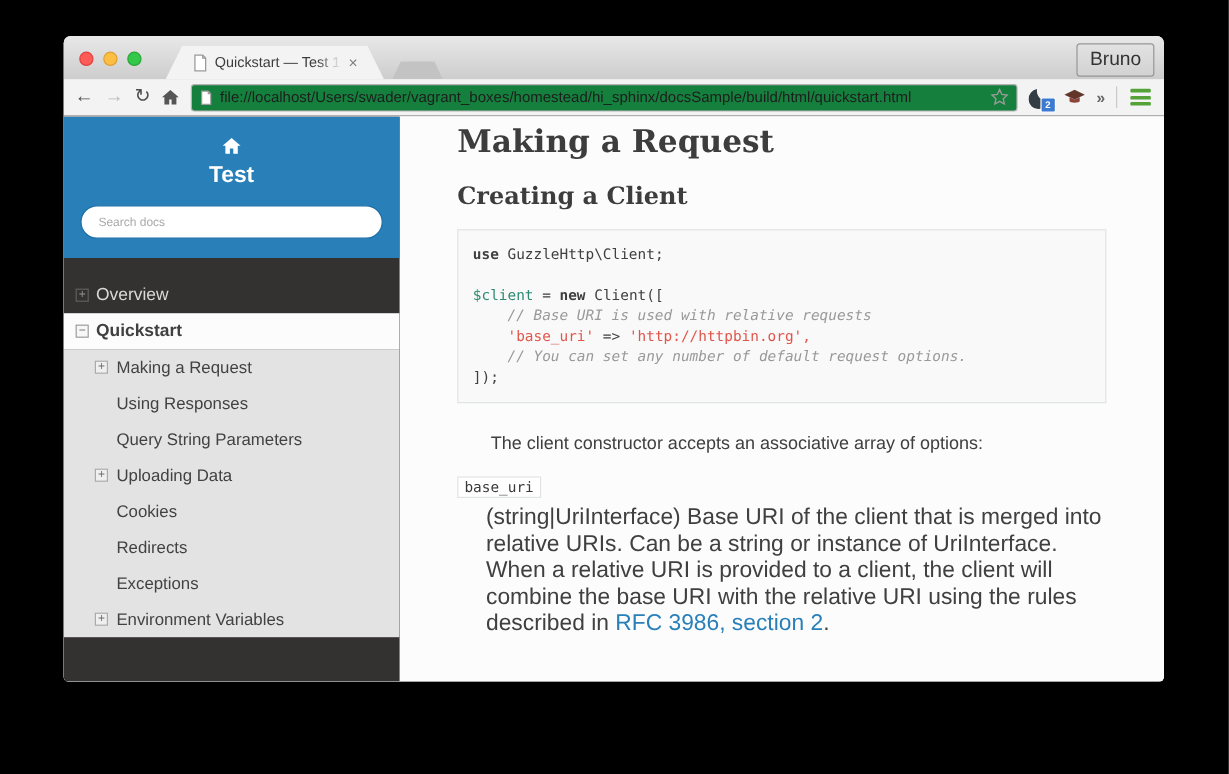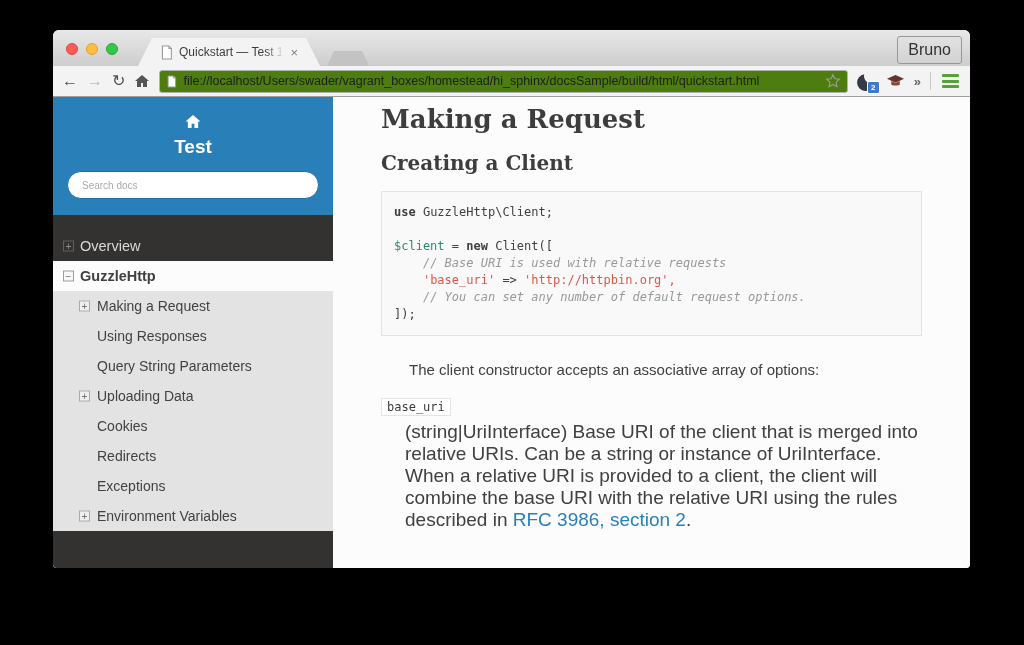--- a/index.html
+++ b/index.html
@@ -31,21 +31,21 @@
        clip-path:polygon(7px 0,calc(100% - 7px) 0,100% 100%,0 100%);}
   .profile-btn{position:absolute;top:6px;right:8px;padding:4px 10px;font-size:16px;color:#333;
        background:linear-gradient(#e2e2e2,#d2d2d2);border:1px solid #979797;border-radius:3px;}
 
   
   .toolbar{flex:0 0 30px;height:30px;background:#f3f3f3;border-bottom:1px solid #9f9f9f;
        display:flex;align-items:center;padding:0 9px;gap:9px;}
   .navglyph{font-size:16px;color:#4e4e4e;line-height:1;}
   .navglyph.disabled{color:#b9b9b9;}
   .toolbar svg{display:block;}
-  .omnibox{flex:1;height:21px;background:#4d7c0f;border:1px solid #b3b3b3;border-radius:3px;
+  .omnibox{flex:1;height:21px;background:#15803d;border:1px solid #b3b3b3;border-radius:3px;
        display:flex;align-items:center;padding:0 6px;gap:6px;min-width:0;}
   .url{flex:1;font-size:12.5px;color:#1d1d1d;white-space:nowrap;overflow:hidden;}
   .moon-wrap{position:relative;width:20px;height:20px;}
   .badge{position:absolute;right:-3px;bottom:-3px;width:11px;height:11px;background:#3b7ad0;
        color:#fff;font-size:8px;font-weight:bold;text-align:center;line-height:11px;
        border-radius:2px;border:1px solid #fff;}
   .overflow-glyph{font-size:13px;font-weight:bold;color:#666;}
   .toolbar-sep{width:1px;height:18px;background:#c9c9c9;}
   .menu-btn{display:flex;flex-direction:column;gap:2.5px;padding:2px;}
   .menu-bar{width:17px;height:3px;border-radius:1px;background:#55a236;}
@@ -168,21 +168,21 @@
         </div>
         <input class="search-input" type="text" placeholder="Search docs" style="">
       </div>
       <div class="nav">
         <div class="nav-item nav-l1">
           <span class="expander dim">+</span>
           <span>Overview</span>
         </div>
         <div class="nav-item nav-l1 current">
           <span class="expander">−</span>
-          <span>GuzzleHttp</span>
+          <span>Quickstart</span>
         </div>
         <div class="subnav" id="subnav">
             <div class="nav-item nav-l2"><span class="expander">+</span><span>Making a Request</span></div>
             <div class="nav-item nav-l2"><span>Using Responses</span></div>
             <div class="nav-item nav-l2"><span>Query String Parameters</span></div>
             <div class="nav-item nav-l2"><span class="expander">+</span><span>Uploading Data</span></div>
             <div class="nav-item nav-l2"><span>Cookies</span></div>
             <div class="nav-item nav-l2"><span>Redirects</span></div>
             <div class="nav-item nav-l2"><span>Exceptions</span></div>
             <div class="nav-item nav-l2"><span class="expander">+</span><span>Environment Variables</span></div>

